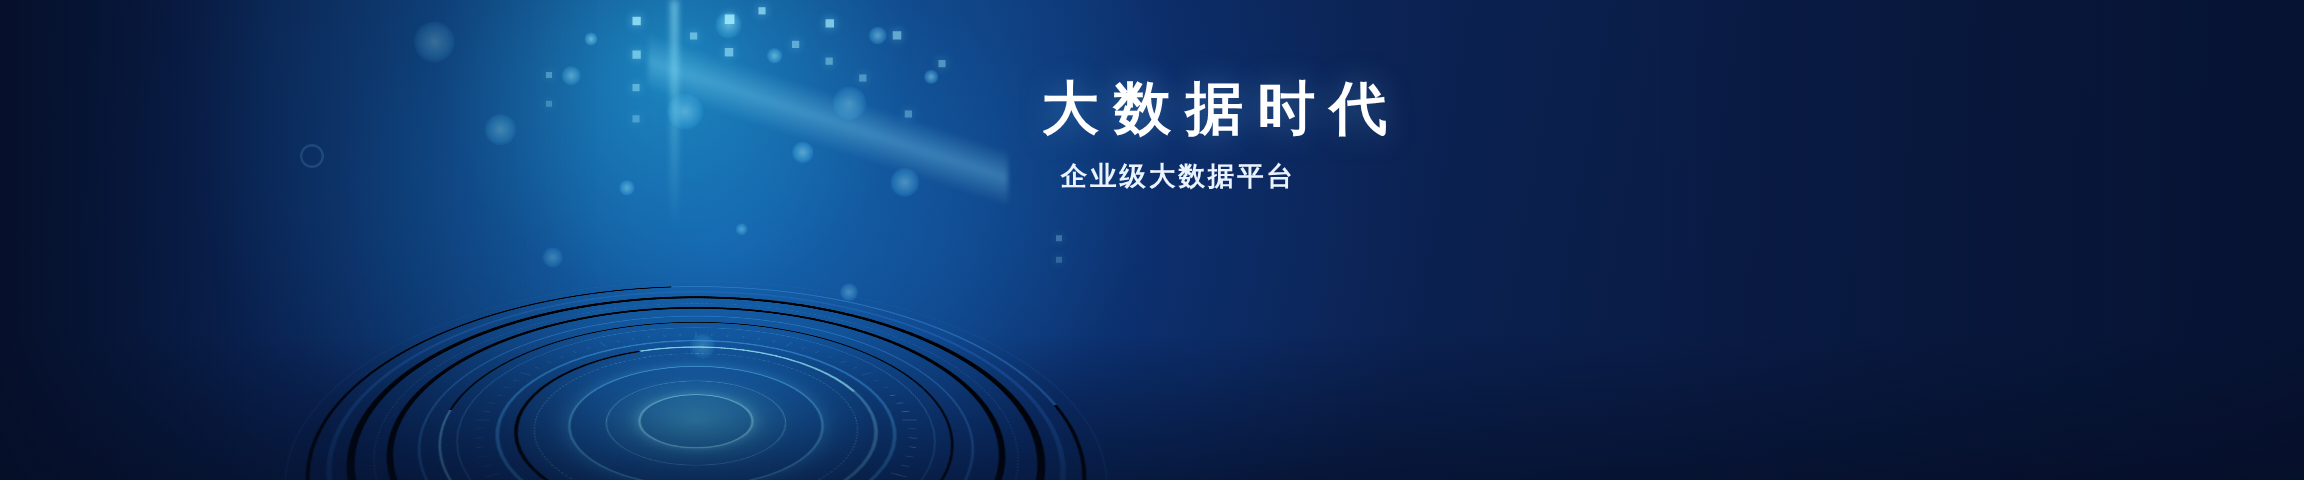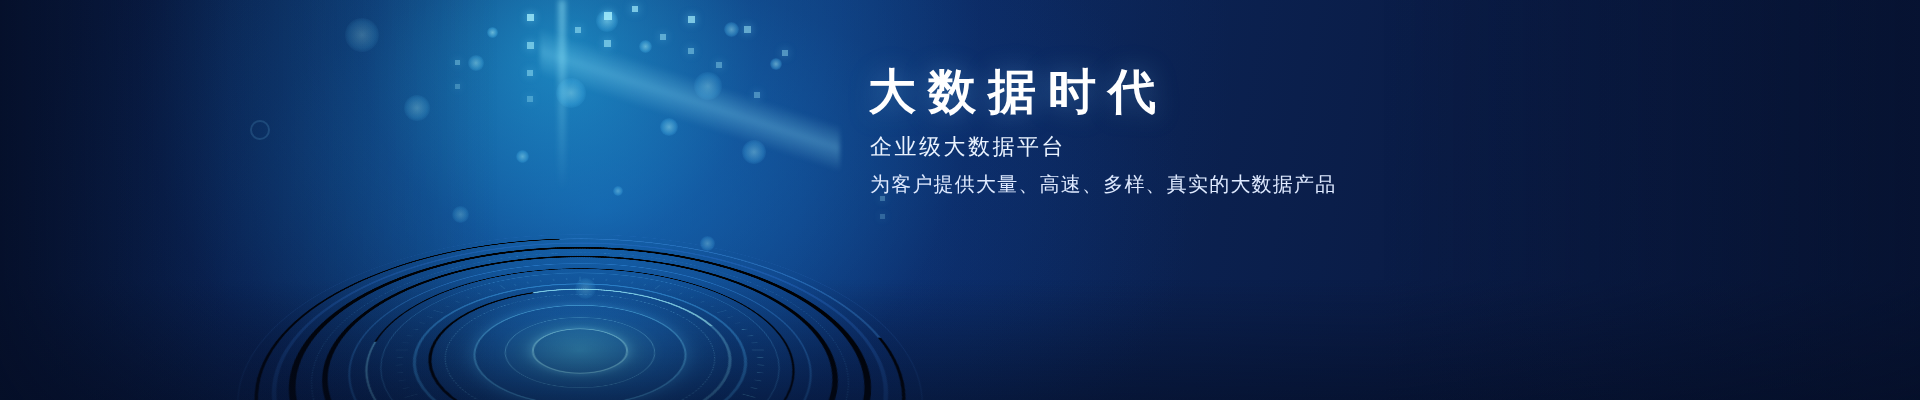--- a/index.html
+++ b/index.html
@@ -75,23 +75,23 @@
     margin:0;
     font-size:48px;
     font-weight:700;
     line-height:1.08;
     letter-spacing:12px;
     color:#ffffff;
     text-shadow:0 0 26px rgba(120,200,255,.35);
     white-space:nowrap;
   }
   .subtitle{
-    margin:14px 0 0 2px;
+    margin:14px 0 0 16px;
     font-size:22px;
-    font-weight:400;
+    font-weight:700;
     letter-spacing:2.5px;
     color:#eaf3ff;
     white-space:nowrap;
   }
   .desc{
     margin:9px 0 0 2px;
     font-size:20px;
     font-weight:400;
     letter-spacing:1.2px;
     color:#dfeaff;
@@ -227,16 +227,15 @@
         <div class="tick" style="width: 1px; height: 6px; left: 50%; top: 50%; opacity: 0.25; transform: translate(-50%, -50%) rotate(350deg) translateY(-178px);"></div>
         <div class="tick" style="width: 1px; height: 6px; left: 50%; top: 50%; opacity: 0.25; transform: translate(-50%, -50%) rotate(355deg) translateY(-178px);"></div>
       </div>
   </div>
 
   <div class="vig"></div>
 
   <div class="copy">
     <h1 class="title">大数据时代</h1>
     <p class="subtitle">企业级大数据平台</p>
-    <p class="desc">为客户提供大量、高速、多样、真实的大数据产品</p>
   </div>
 
 </div>
 
 </body></html>

